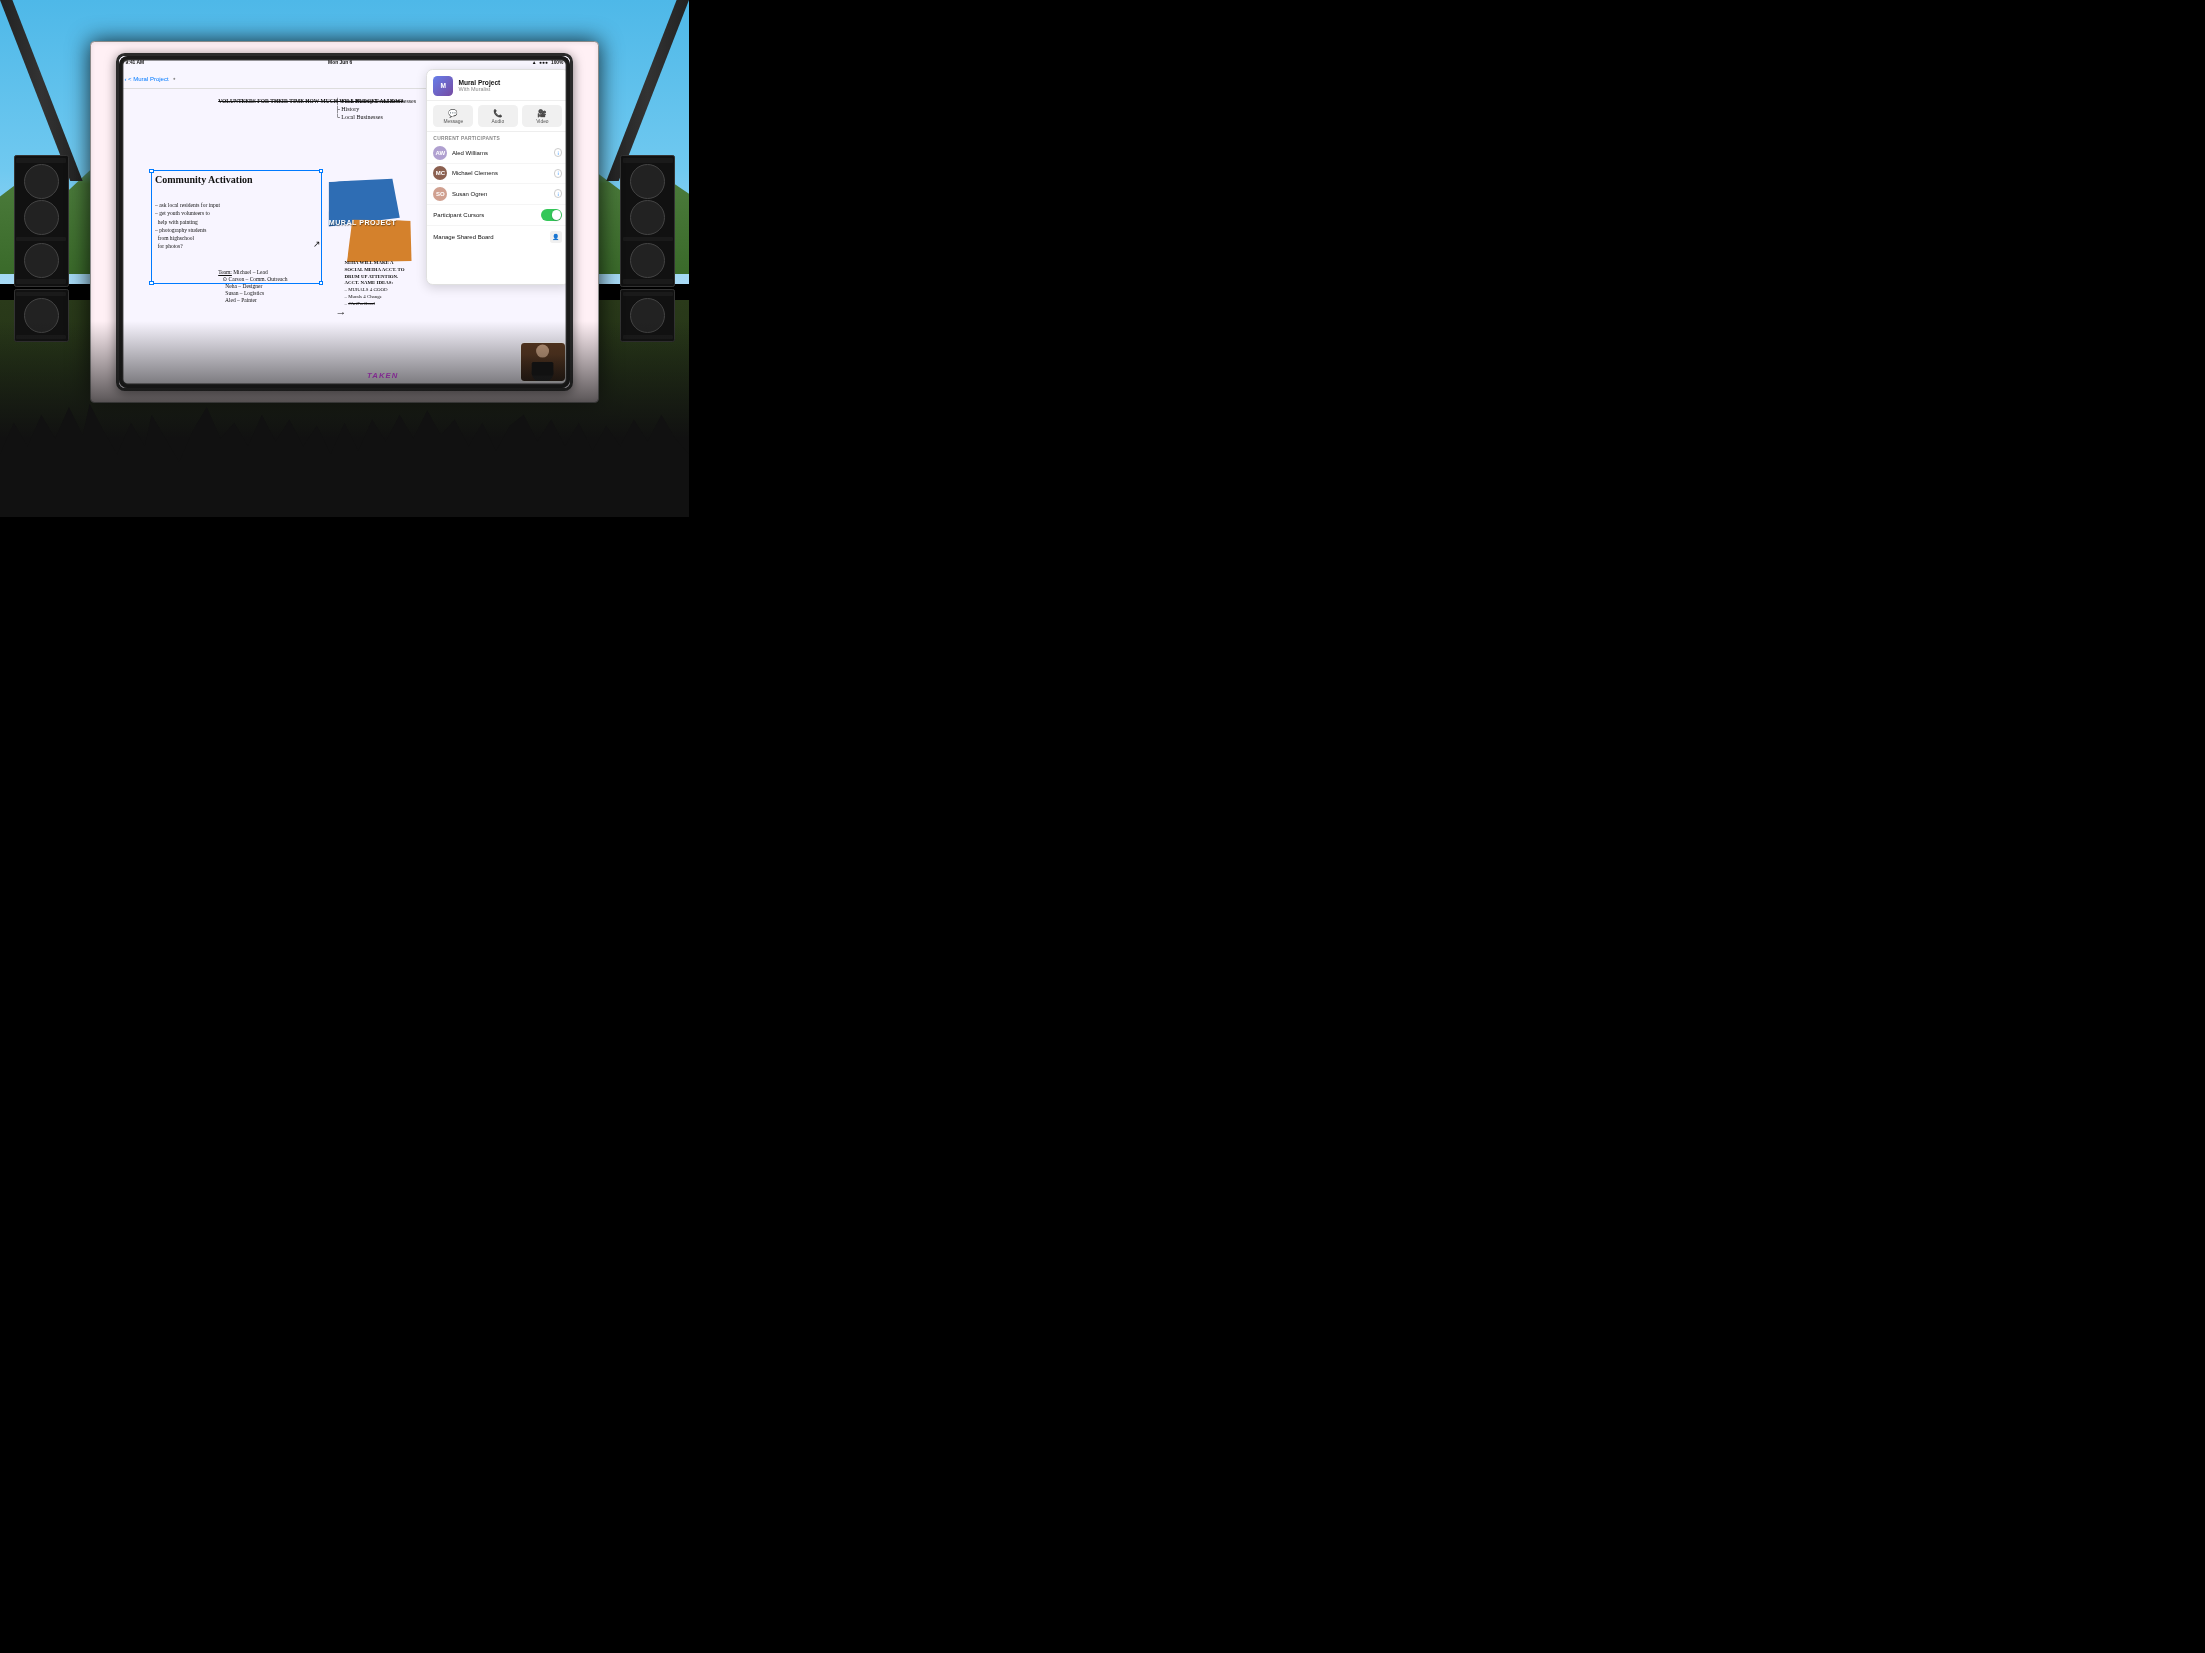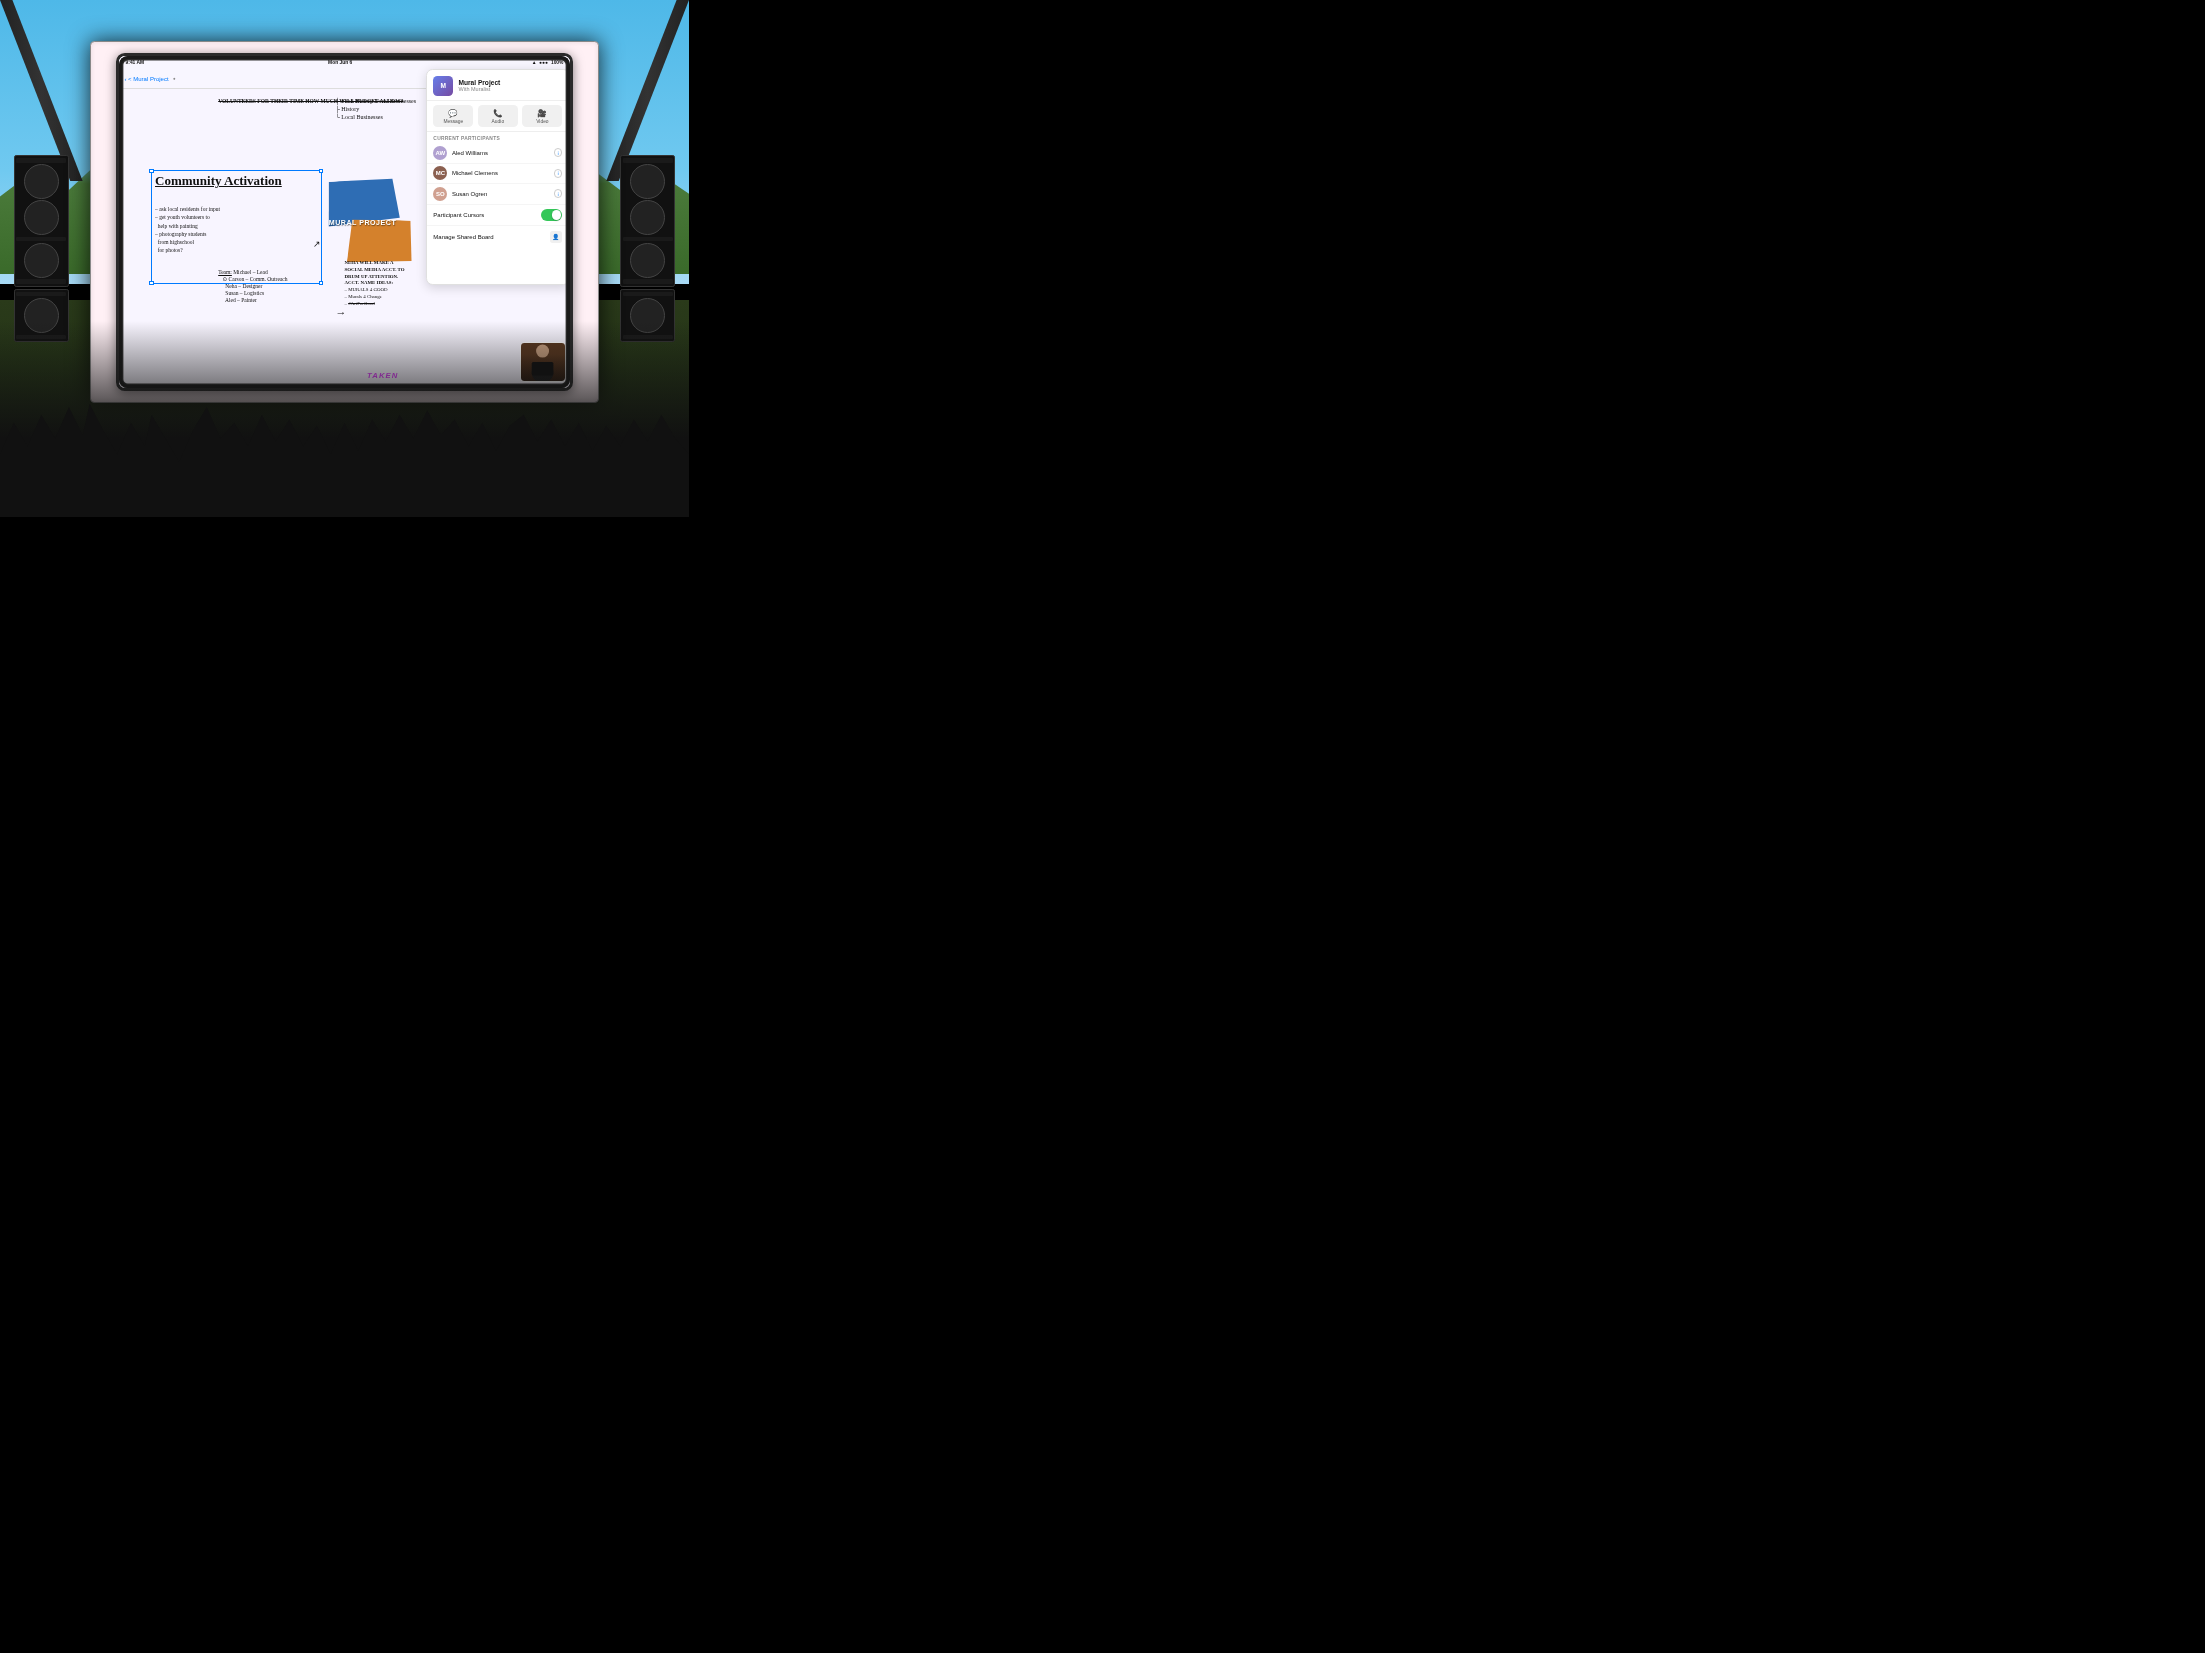--- a/index.html
+++ b/index.html
@@ -248,23 +248,22 @@
     
     .hw-text {
       position: absolute;
       font-family: 'Marker Felt', 'Comic Sans MS', cursive;
       color: #111;
       line-height: 1.3;
       transform-origin: top left;
     }
 
     .community-title {
-      font-size: 13px;
+      font-size: 10px;
       font-weight: bold;
-      text-decoration: underline;
       margin-bottom: 15px;
     }
 
     
     .selection-rect {
       position: absolute;
       top: 27%;
       left: 7%;
       width: 38%;
       height: 38%;

